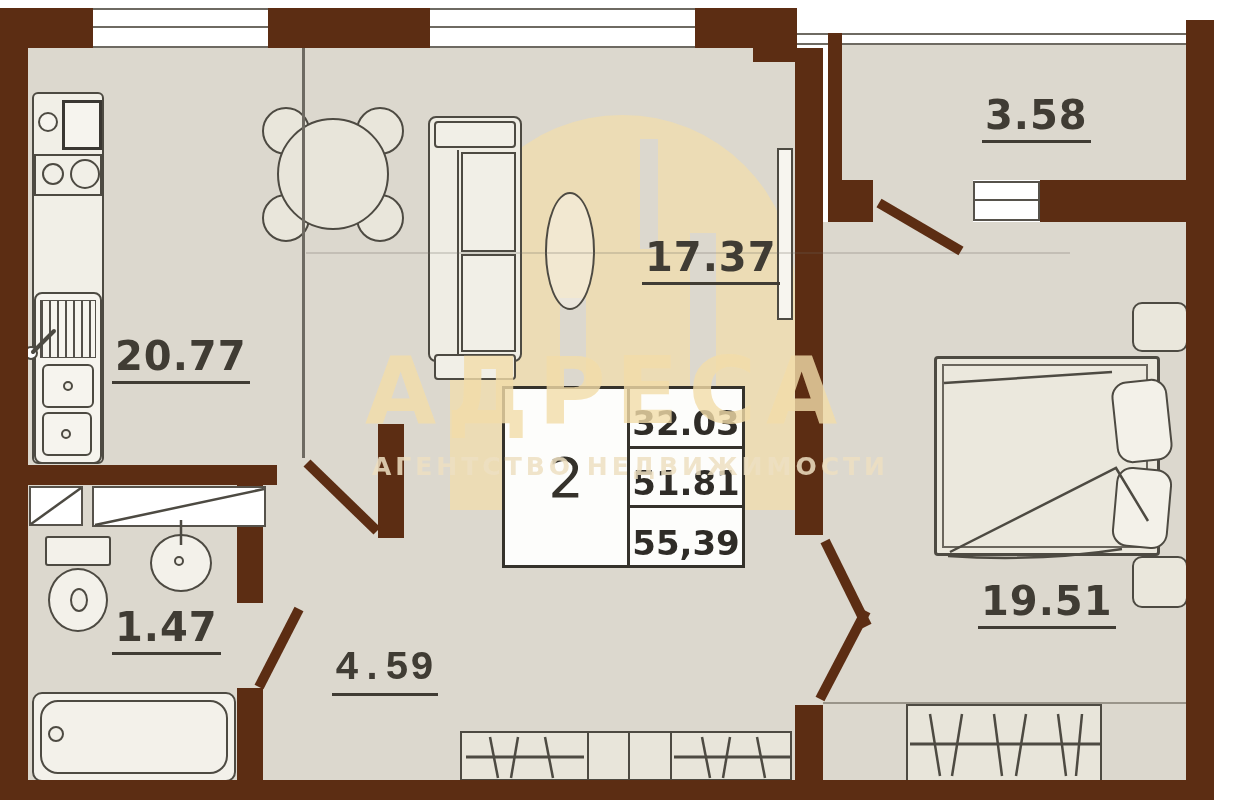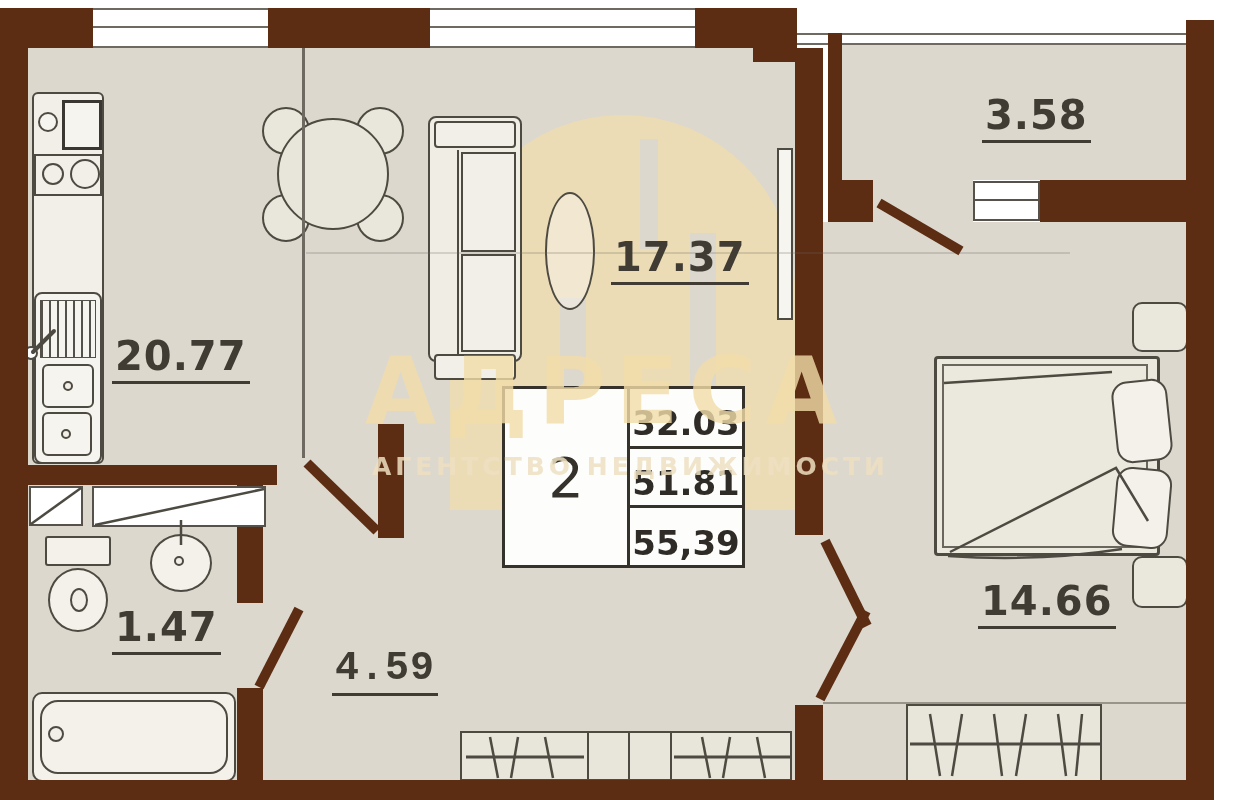--- a/index.html
+++ b/index.html
@@ -176,23 +176,23 @@
     <g>
       <line class="leaf" x1="879" y1="203" x2="961" y2="251"></line>
       <line class="leaf" x1="307" y1="463" x2="377" y2="531"></line>
       <line class="leaf" x1="299" y1="609" x2="259" y2="687"></line>
       <line class="leaf" x1="825" y1="541" x2="867" y2="626"></line>
       <line class="leaf" x1="820" y1="699" x2="866" y2="611"></line>
     </g>
   </svg>
 
   <div class="abs area-label" style="left:112px;top:333px;">20.77</div>
-  <div class="abs area-label" style="left:611px;top:234px;">17.37</div>
+  <div class="abs area-label" style="left:642px;top:234px;">17.37</div>
   <div class="abs area-label" style="left:982px;top:92px;">3.58</div>
-  <div class="abs area-label" style="left:978px;top:578px;">14.66</div>
+  <div class="abs area-label" style="left:978px;top:578px;">19.51</div>
   <div class="abs area-label" style="left:112px;top:604px;">1.47</div>
   <div class="abs area-label" style="left:332px;top:646px;font-family:Liberation Mono, monospace;">4.59</div>
 
   <div class="abs info-box">
     <div class="info-left">2</div>
     <div class="info-right">
       <div class="info-cell">32.03</div>
       <div class="info-cell">51.81</div>
       <div class="info-cell">55,39</div>
     </div>

